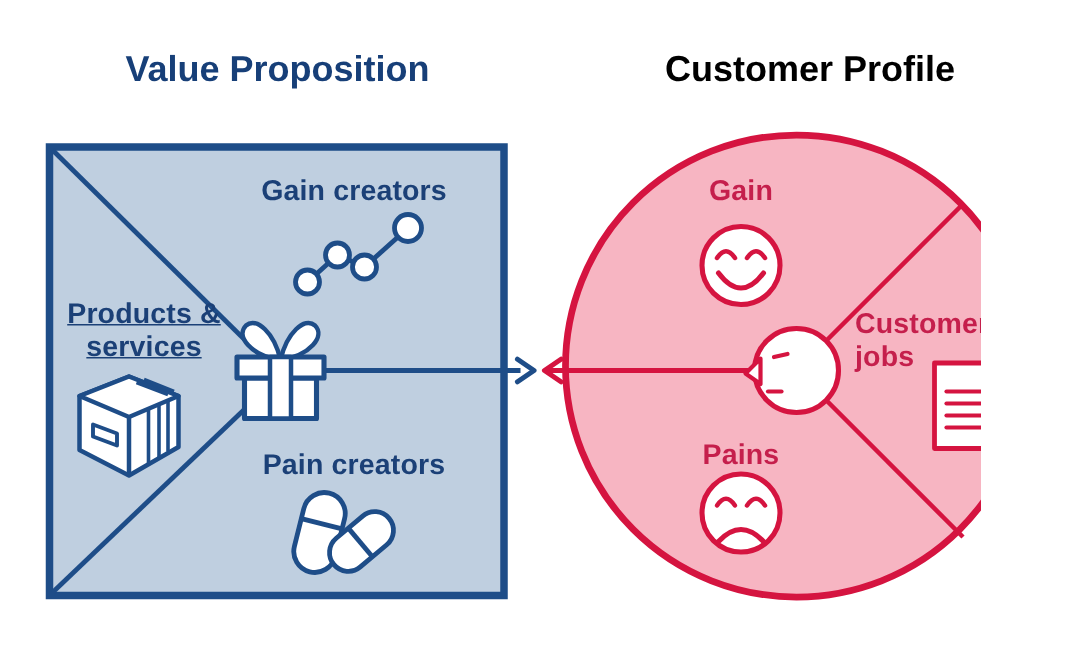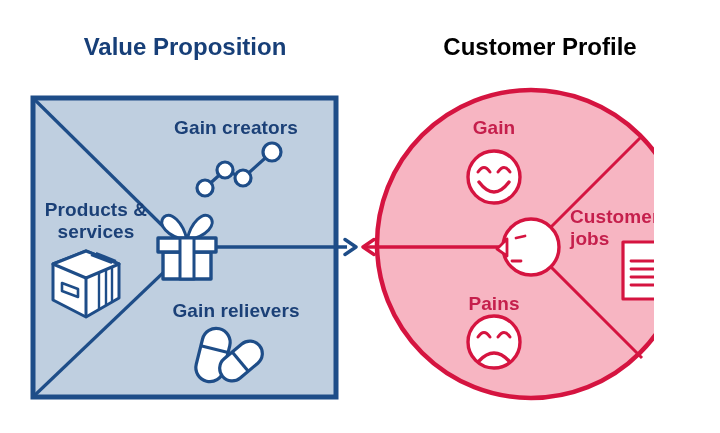--- a/index.html
+++ b/index.html
@@ -131,23 +131,23 @@
       <line x1="512" y1="261" x2="521" y2="261" stroke-width="2.8"></line>
     </g>
   </svg>
 
   <div class="title blue" style="left:20px; top:33px; width:330px;">Value Proposition</div>
 
   <div class="title red" style="left:385px; top:33px; width:310px;">Customer Profile</div>
 
   <div class="label blue center" style="left:166px; top:117px; width:140px;">Gain creators</div>
 
-  <div class="label blue" style="left:42px; top:199px; width:108px;">Products &amp; services</div>
+  <div class="label blue" style="left:42px; top:199px; width:108px;text-decoration:underline;">Products &amp; services</div>
 
-  <div class="label blue center" style="left:166px; top:300px; width:140px;">Gain relievers</div>
+  <div class="label blue center" style="left:166px; top:300px; width:140px;">Pain creators</div>
 
   <div class="label red center" style="left:454px; top:117px; width:80px;">Gain</div>
 
   <div class="label red center" style="left:454px; top:293px; width:80px;">Pains</div>
 
   <div class="label red" style="left:570px; top:206px; width:112px;">Customer jobs</div>
 
 </div>
 
 </body></html>

